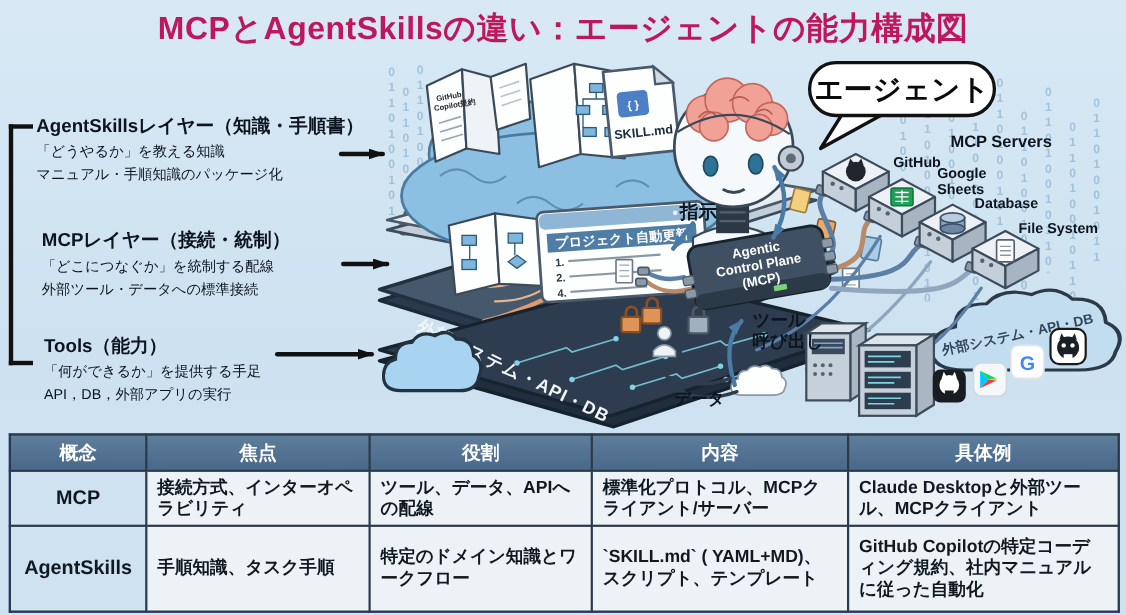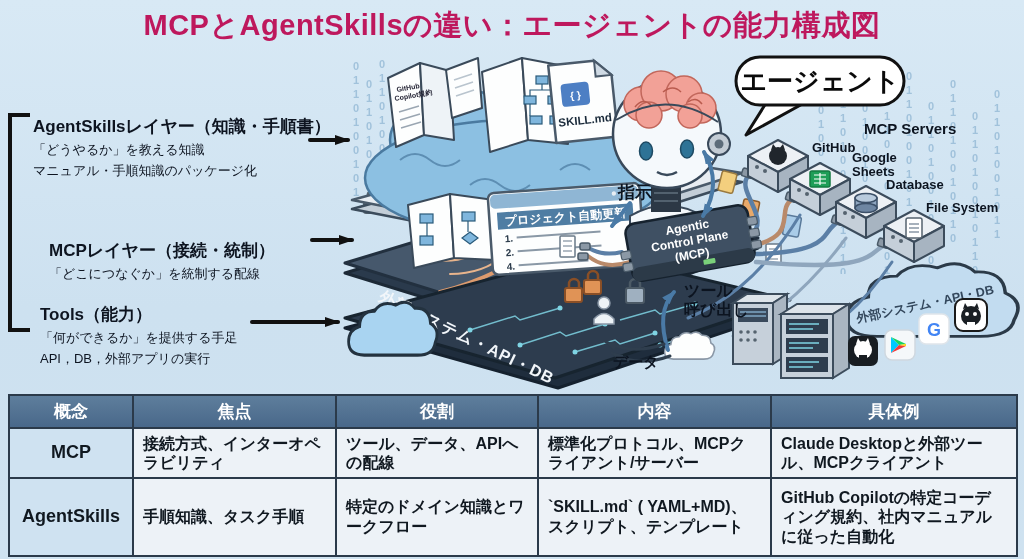--- a/index.html
+++ b/index.html
@@ -59,28 +59,29 @@
 <div class="bin" style="left:902px;top:70px;height:180px">011010010110100101101001011010</div>
 <div class="bin" style="left:924px;top:100px;height:220px">011010010110100101101001011010</div>
 <div class="bin" style="left:946px;top:78px;height:170px">011010010110100101101001011010</div>
 <div class="bin" style="left:968px;top:110px;height:200px">011010010110100101101001011010</div>
 <div class="bin" style="left:990px;top:88px;height:150px">011010010110100101101001011010</div>
 
 <div class="title">MCPとAgentSkillsの違い：エージェントの能力構成図</div>
 
 <div class="bracket"></div>
 
-<div class="layer-block" style="left:33px;top:116px;">
+<div class="layer-block" style="left:33px;top:104px;">
   <div class="hd">AgentSkillsレイヤー（知識・手順書）</div>
   <div class="ln">「どうやるか」を教える知識</div>
   <div class="ln">マニュアル・手順知識のパッケージ化</div>
 </div>
-<div class="layer-block" style="left:49px;top:208px;margin-top:32px;">
+<div class="layer-block" style="left:38px;top:208px;">
   <div class="hd">MCPレイヤー（接続・統制）</div>
   <div class="ln">「どこにつなぐか」を統制する配線</div>
+  <div class="ln">外部ツール・データへの標準接続</div>
 </div>
 <div class="layer-block" style="left:40px;top:304px;">
   <div class="hd">Tools（能力）</div>
   <div class="ln">「何ができるか」を提供する手足</div>
   <div class="ln">API，DB，外部アプリの実行</div>
 </div>
 
 <svg id="scene" width="1024" height="394" viewBox="0 0 1024 394">
   <defs>
     <marker id="mBlack" orient="auto" markerUnits="userSpaceOnUse" markerWidth="16" markerHeight="12" refX="13" refY="5">

